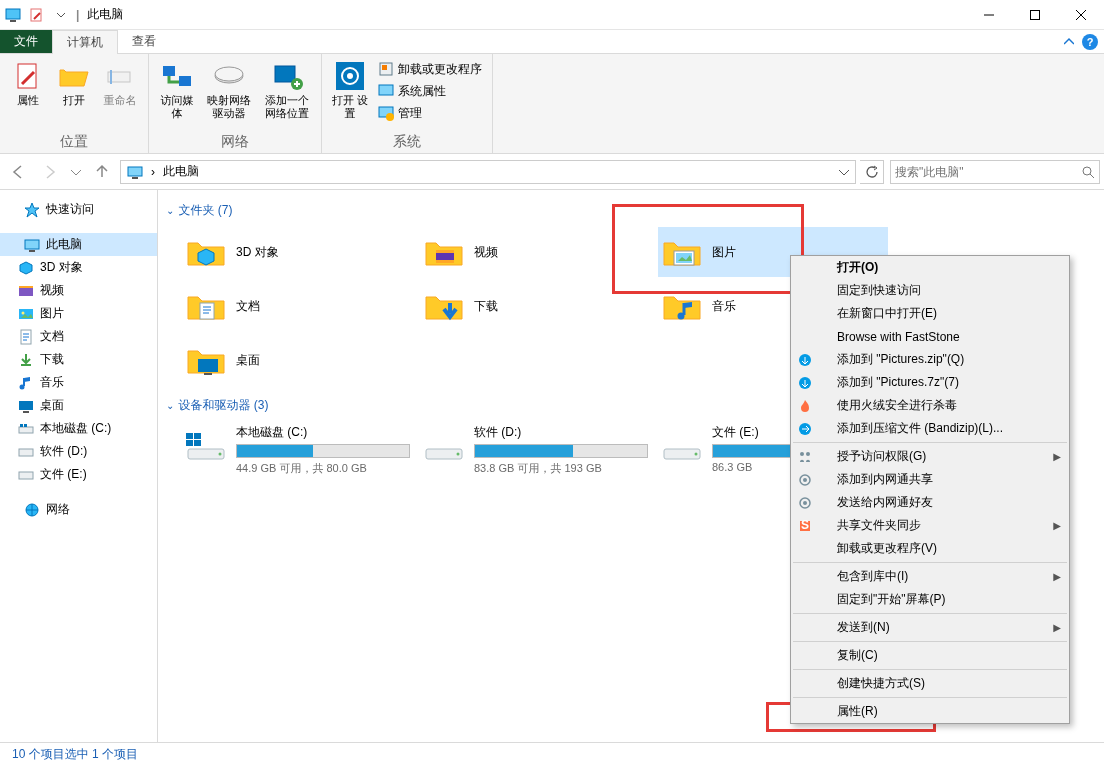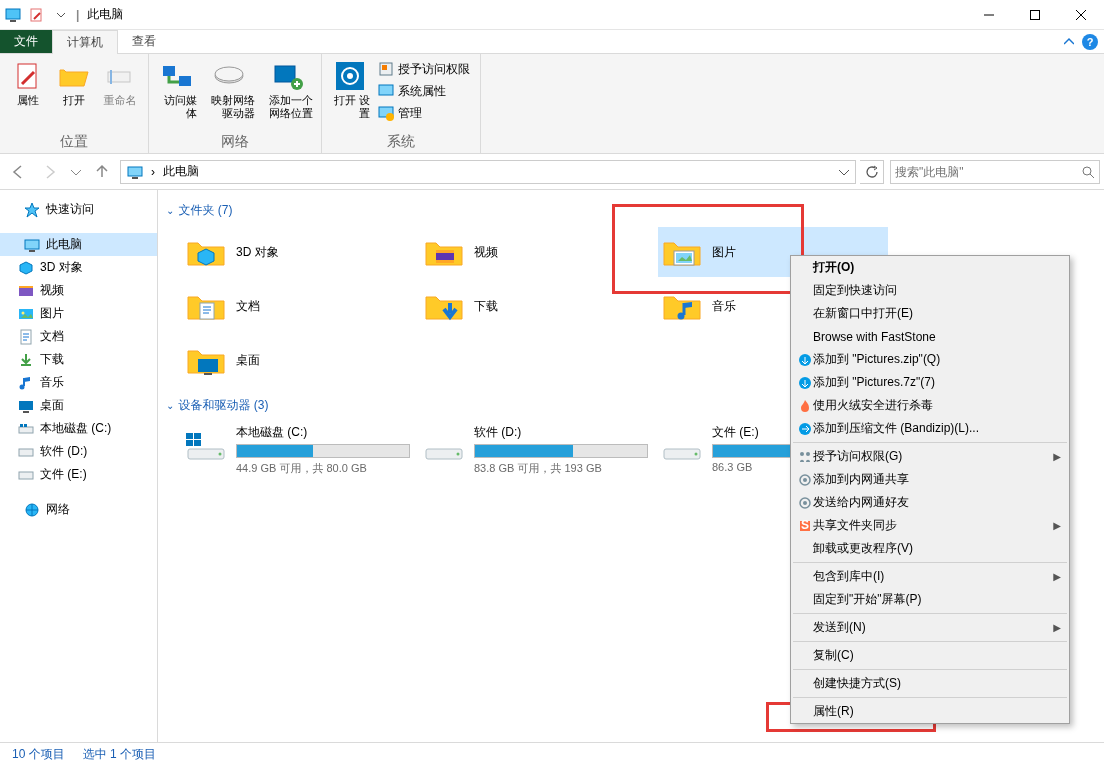--- a/index.html
+++ b/index.html
@@ -14,21 +14,21 @@
 .tab.file{background:#14532d;color:#fff}
 .tab.active{background:#f5f5f5;border:1px solid #dadada;border-bottom:none;margin-bottom:-1px}
 .tabs-right{position:absolute;right:6px;top:0;height:100%;display:flex;align-items:center;gap:8px}
 .help-circle{width:16px;height:16px;border-radius:50%;background:#1e88e5;color:#fff;display:flex;align-items:center;justify-content:center;font-size:11px;font-weight:bold}
 .ribbon{height:100px;border-bottom:1px solid #dadada;display:flex;background:#f5f5f5}
 .ribbon-group{border-right:1px solid #dadada;display:flex;flex-direction:column;padding:2px 6px 0}
 .ribbon-group-body{flex:1;display:flex;align-items:flex-start;gap:2px;padding-top:2px}
 .ribbon-group-label{text-align:center;font-size:14px;color:#666;padding:2px 0}
 .rbtn-lg{width:44px;display:flex;flex-direction:column;align-items:center;gap:2px;padding:2px;cursor:pointer}
 .rbtn-lg .ico{width:32px;height:32px;display:flex;align-items:center;justify-content:center}
-.rbtn-lg .lbl{font-size:11px;text-align:right;line-height:13px}
+.rbtn-lg .lbl{font-size:11px;text-align:center;line-height:13px}
 .rbtn-sm{display:flex;align-items:center;gap:4px;padding:2px 4px;cursor:pointer;height:22px}
 .rbtn-sm .ico{width:16px;height:16px;display:flex;align-items:center;justify-content:center}
 .rbtn-col{display:flex;flex-direction:column;justify-content:flex-start}
 .navbar{height:36px;border-bottom:1px solid #dadada;display:flex;align-items:center;padding:0 4px;gap:4px}
 .nav-arrow{width:28px;height:28px;display:flex;align-items:center;justify-content:center;color:#999;cursor:pointer}
 .addr{flex:1;height:24px;border:1px solid #ccc;display:flex;align-items:center;padding:0 2px;gap:2px}
 .addr-seg{padding:0 4px;height:100%;display:flex;align-items:center;cursor:pointer}
 .refresh-btn{width:24px;height:24px;border:1px solid #ccc;border-left:none;display:flex;align-items:center;justify-content:center;cursor:pointer}
 .search{width:210px;height:24px;border:1px solid #ccc;display:flex;align-items:center;padding:0 4px;margin-left:2px}
 .search input{border:none;outline:none;flex:1;font-size:12px;color:#555}
@@ -46,23 +46,23 @@
 .folder-item{width:230px;height:50px;display:flex;align-items:center;gap:8px;padding:2px;cursor:pointer}
 .folder-item.selected{background:#cde8ff}
 .folder-item .fico{width:44px;height:40px;display:flex;align-items:center;justify-content:center}
 .drive-grid{display:flex;flex-wrap:wrap;gap:4px 8px;padding:4px 0 8px 16px}
 .drive-item{width:230px;padding:2px;display:flex;gap:8px;align-items:flex-start;cursor:pointer}
 .drive-item .dico{width:44px;height:40px;display:flex;align-items:center;justify-content:center}
 .drive-info{flex:1;display:flex;flex-direction:column;gap:3px}
 .drive-bar{height:14px;border:1px solid #bcbcbc;background:#e6e6e6;position:relative}
 .drive-bar-fill{height:100%;background:#26a0da}
 .drive-text{color:#6a6a6a;font-size:11px}
-.statusbar{height:24px;border-top:1px solid #dadada;display:flex;align-items:center;gap:18px;padding:0 12px;color:#1a5fb4}
+.statusbar{height:24px;border-top:1px solid #dadada;display:flex;align-items:center;padding:0 12px;color:#1a5fb4}
 .context-menu{position:absolute;left:790px;top:255px;width:280px;background:#f0f0f0;border:1px solid #a0a0a0;box-shadow:3px 3px 6px rgba(0,0,0,.25);z-index:100}
-.cm-item{height:23px;display:flex;align-items:center;padding:0 20px 0 22px;cursor:pointer;position:relative}
+.cm-item{height:23px;display:flex;align-items:center;padding:0 20px 0 46px;cursor:pointer;position:relative}
 .cm-item.bold{font-weight:bold}
 .cm-item .cm-ico{position:absolute;left:6px;width:16px;height:16px;display:flex;align-items:center;justify-content:center}
 .cm-item .cm-arrow{position:absolute;right:8px;font-size:10px;color:#555}
 .cm-sep{height:1px;background:#d0d0d0;margin:2px 2px}
 .red-box{position:absolute;border:3px solid #e53935;pointer-events:none;z-index:50}
 .folder-svg{width:40px;height:34px}
 svg{display:block}
 </style>
 </head>
 <body>
@@ -204,21 +204,21 @@
 设置</div>
       </div>
       <div class="rbtn-col">
         <div class="rbtn-sm">
             <div class="ico">
               <svg width="16" height="16">
                 <rect x="2" y="2" width="12" height="12" fill="#eceff1" stroke="#607d8b"></rect>
                 <rect x="4" y="4" width="5" height="5" fill="#f57c00"></rect>
               </svg>
             </div>
-            <span>授予访问权限</span>
+            <span>卸载或更改程序</span>
           </div>
         <div class="rbtn-sm">
             <div class="ico">
               <svg width="16" height="16">
                 <rect x="1" y="2" width="14" height="10" fill="#81d4fa" stroke="#0277bd"></rect>
               </svg>
             </div>
             <span>系统属性</span>
           </div>
         <div class="rbtn-sm">

